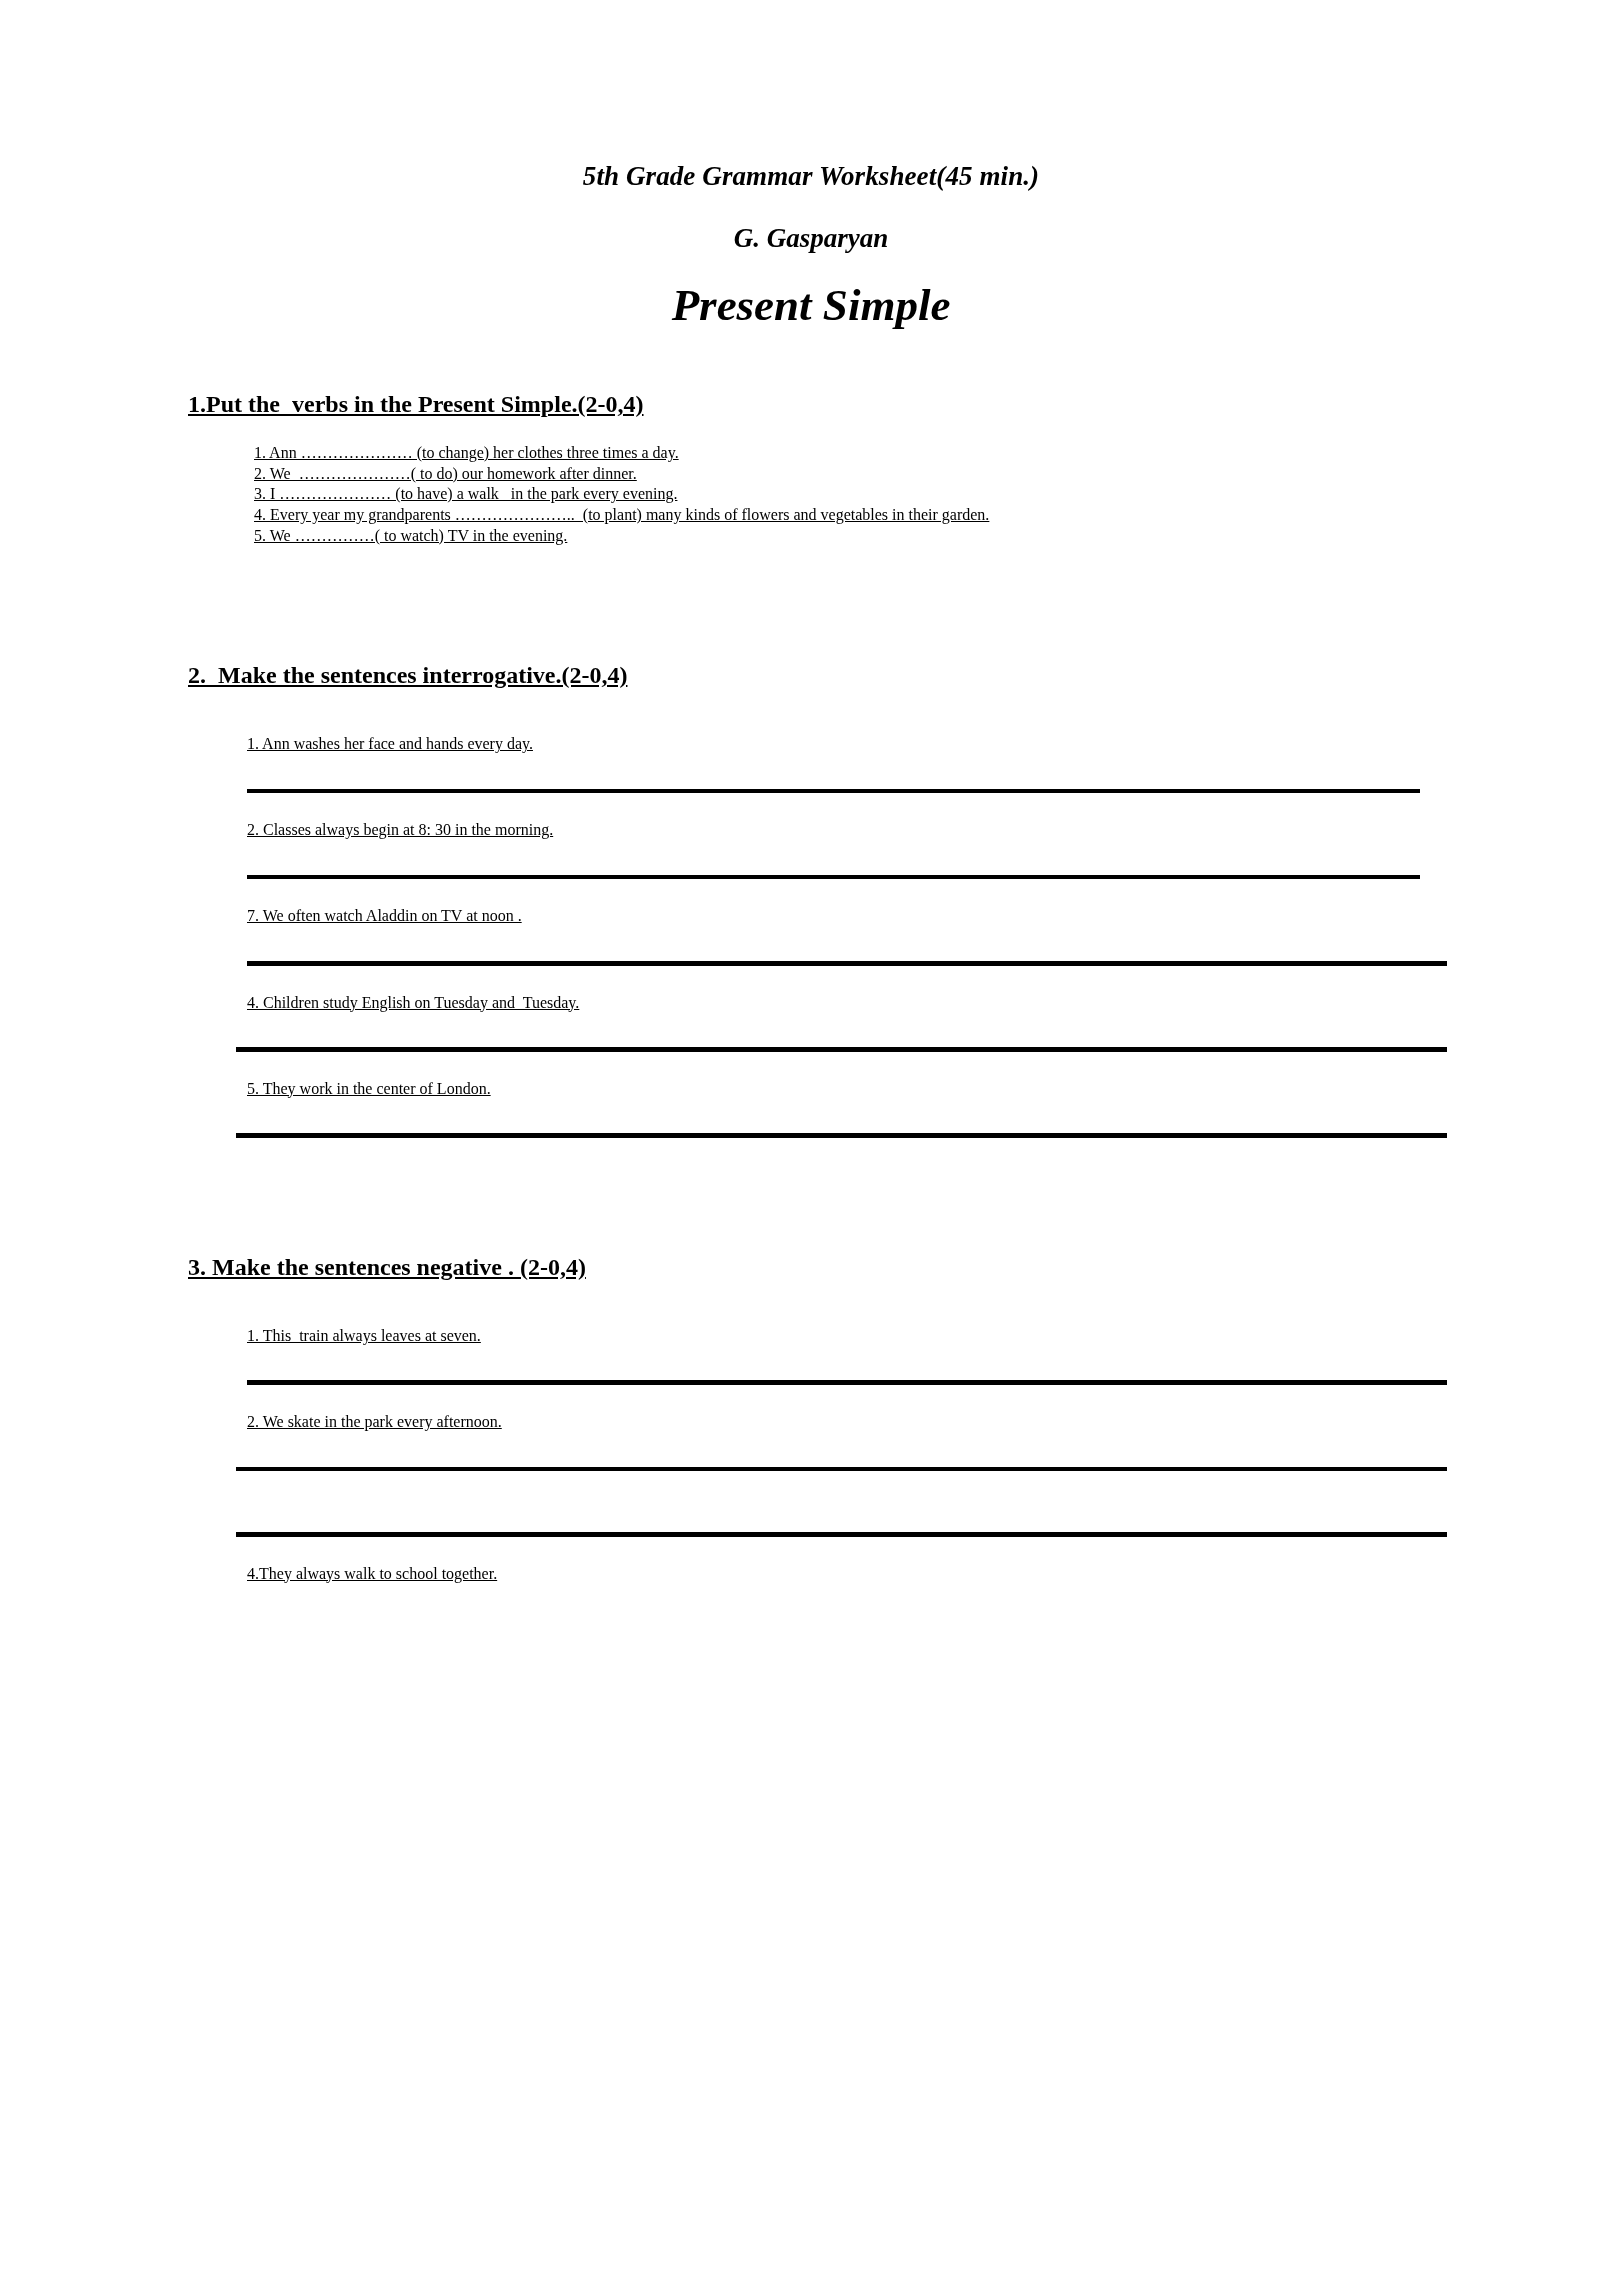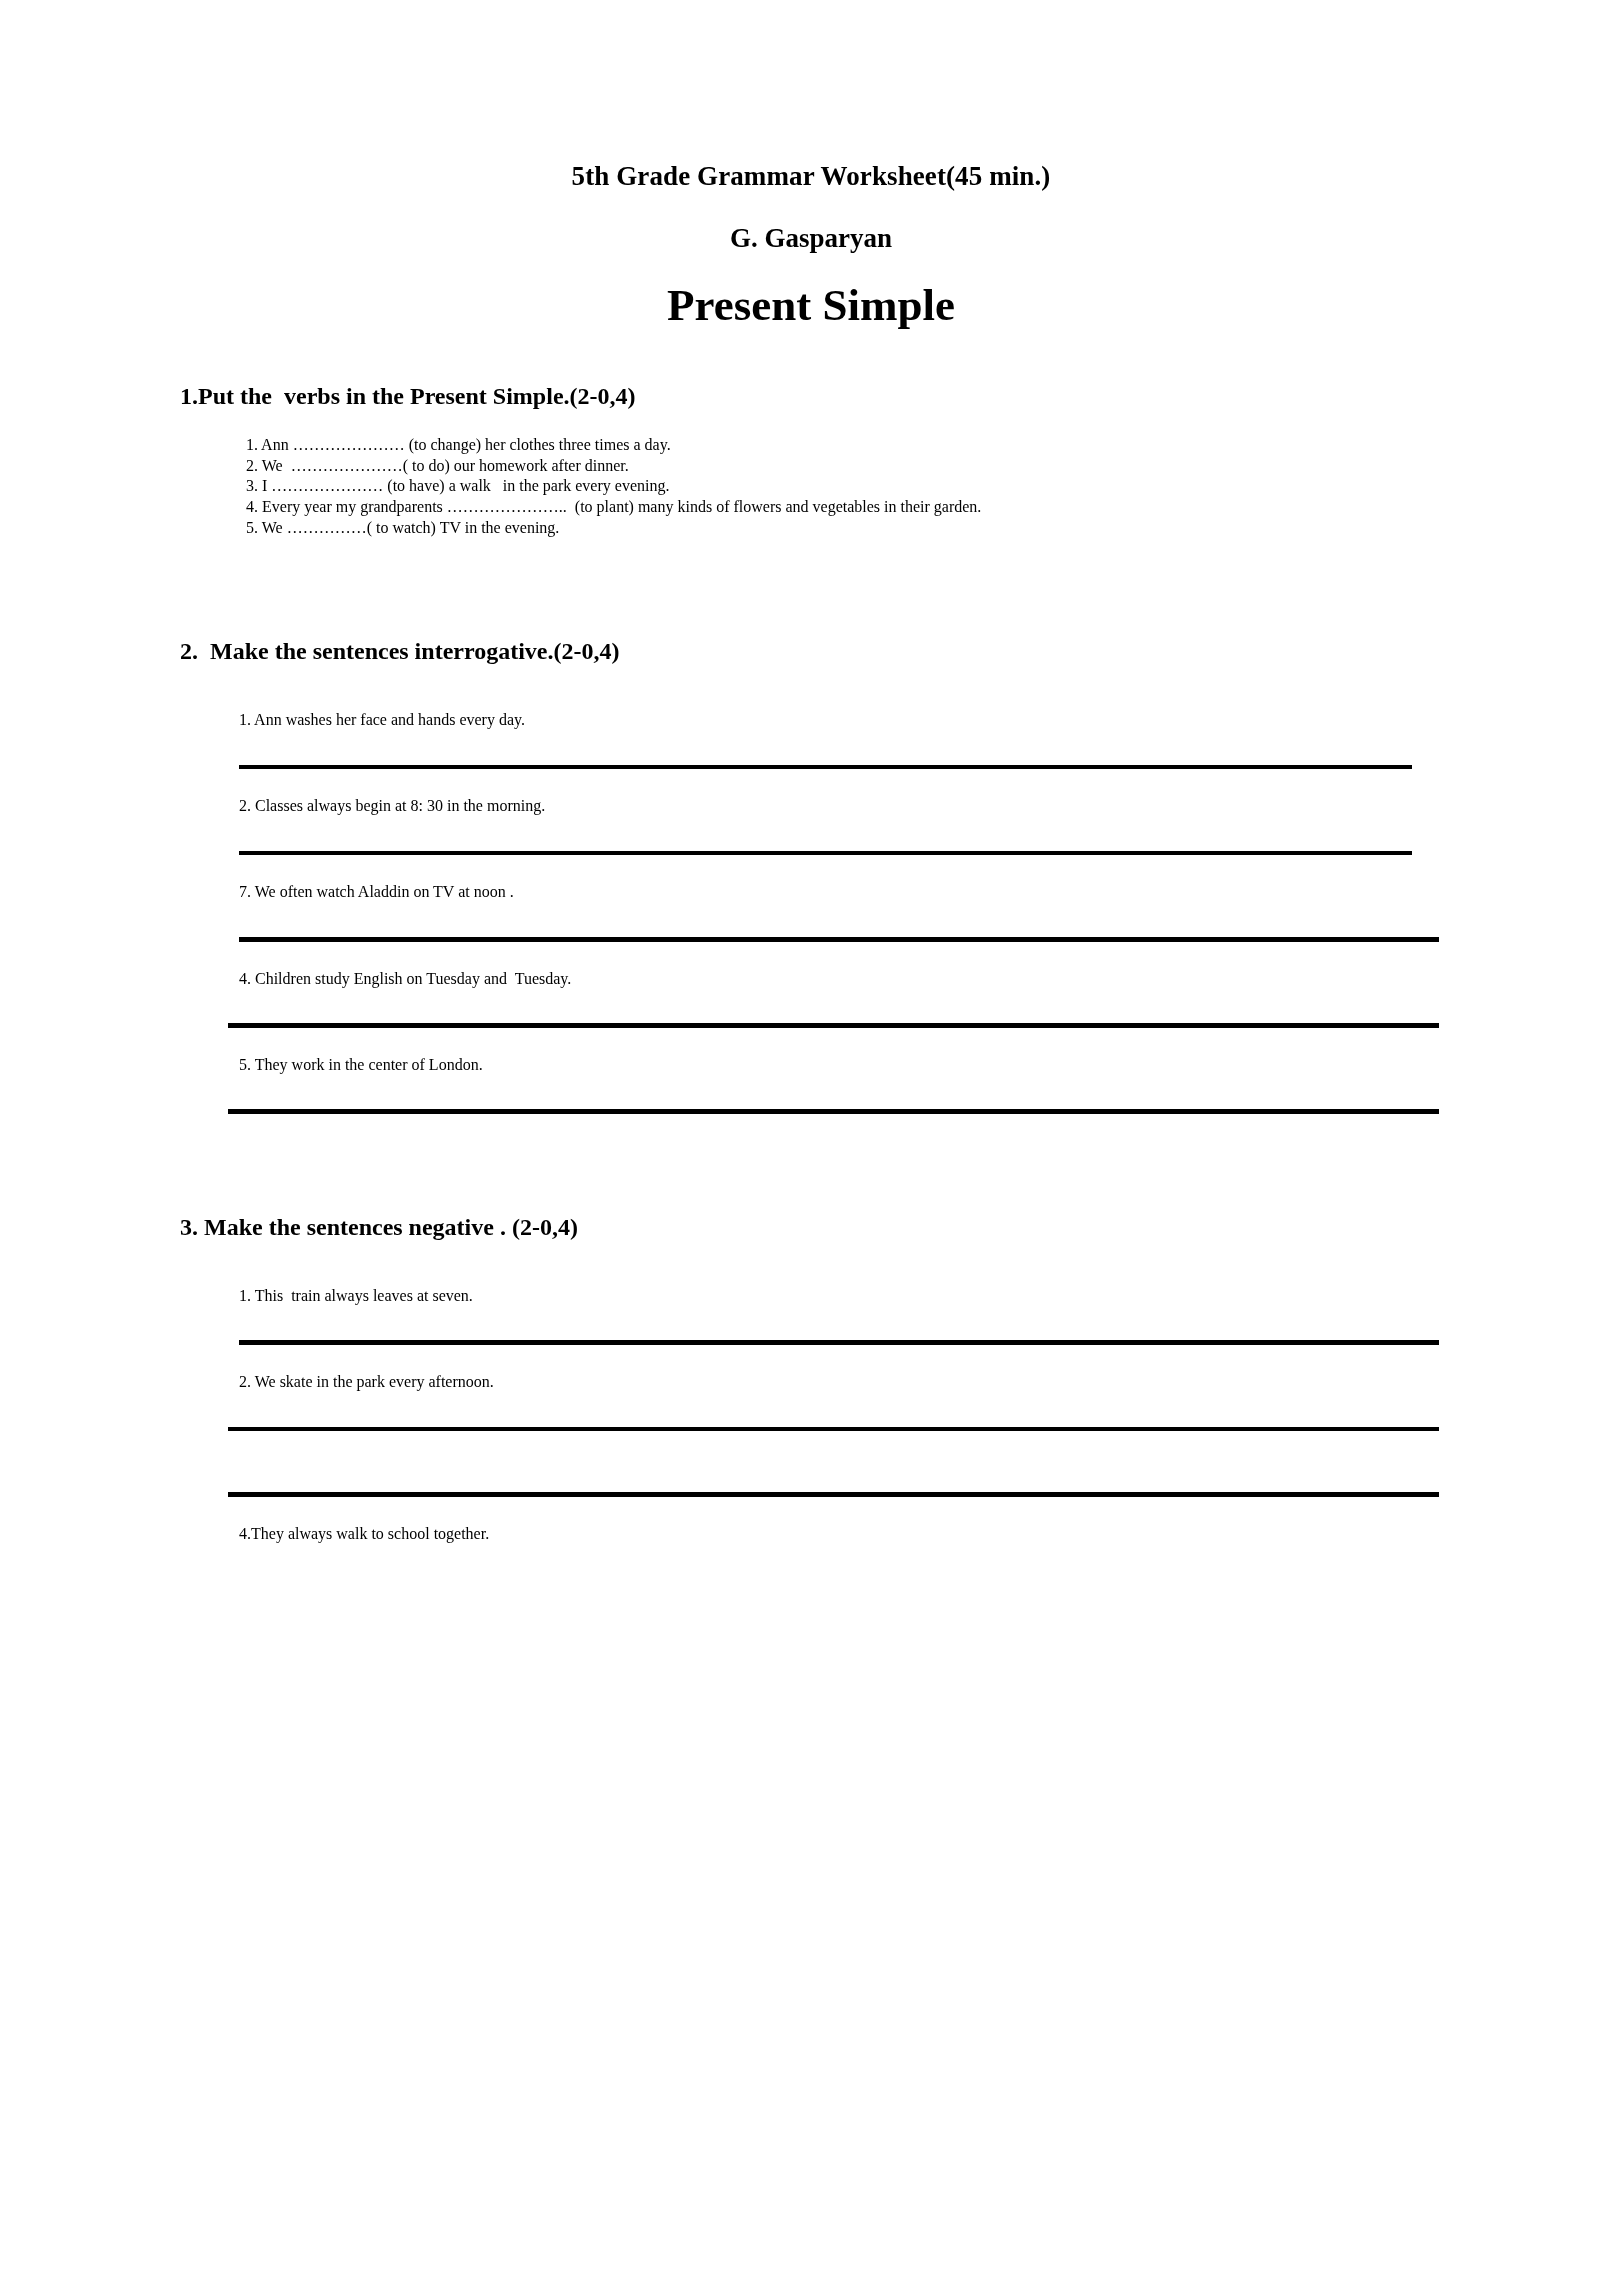--- a/index.html
+++ b/index.html
@@ -20,20 +20,21 @@
     margin: 0 auto;
     overflow: hidden;
     box-sizing: border-box;
     padding: 0;
   }
 
   
   .title-block {
     padding-top: 163px;
     text-align: center;
+    font-style: italic;
   }
   .doc-title {
     font-family: "Liberation Serif", "DejaVu Serif", serif;
     font-weight: bold;
     font-size: 27px;
     line-height: 1.0;
     letter-spacing: 0.1px;
     margin: 0;
   }
   .doc-subtitle {
@@ -54,21 +55,22 @@
   }
 
   
   .content {
     padding-left: 176px;
     padding-right: 107px;
     padding-top: 52px;
   }
 
   .section {
-    margin: 4px;
+    margin: 12px;
+    text-decoration: underline;
   }
   .section-heading {
     font-family: "Liberation Serif", "DejaVu Serif", serif;
     font-weight: bold;
     font-size: 24px;
     line-height: 1.0;
     margin: 0;
     white-space: pre-wrap;
   }
 

